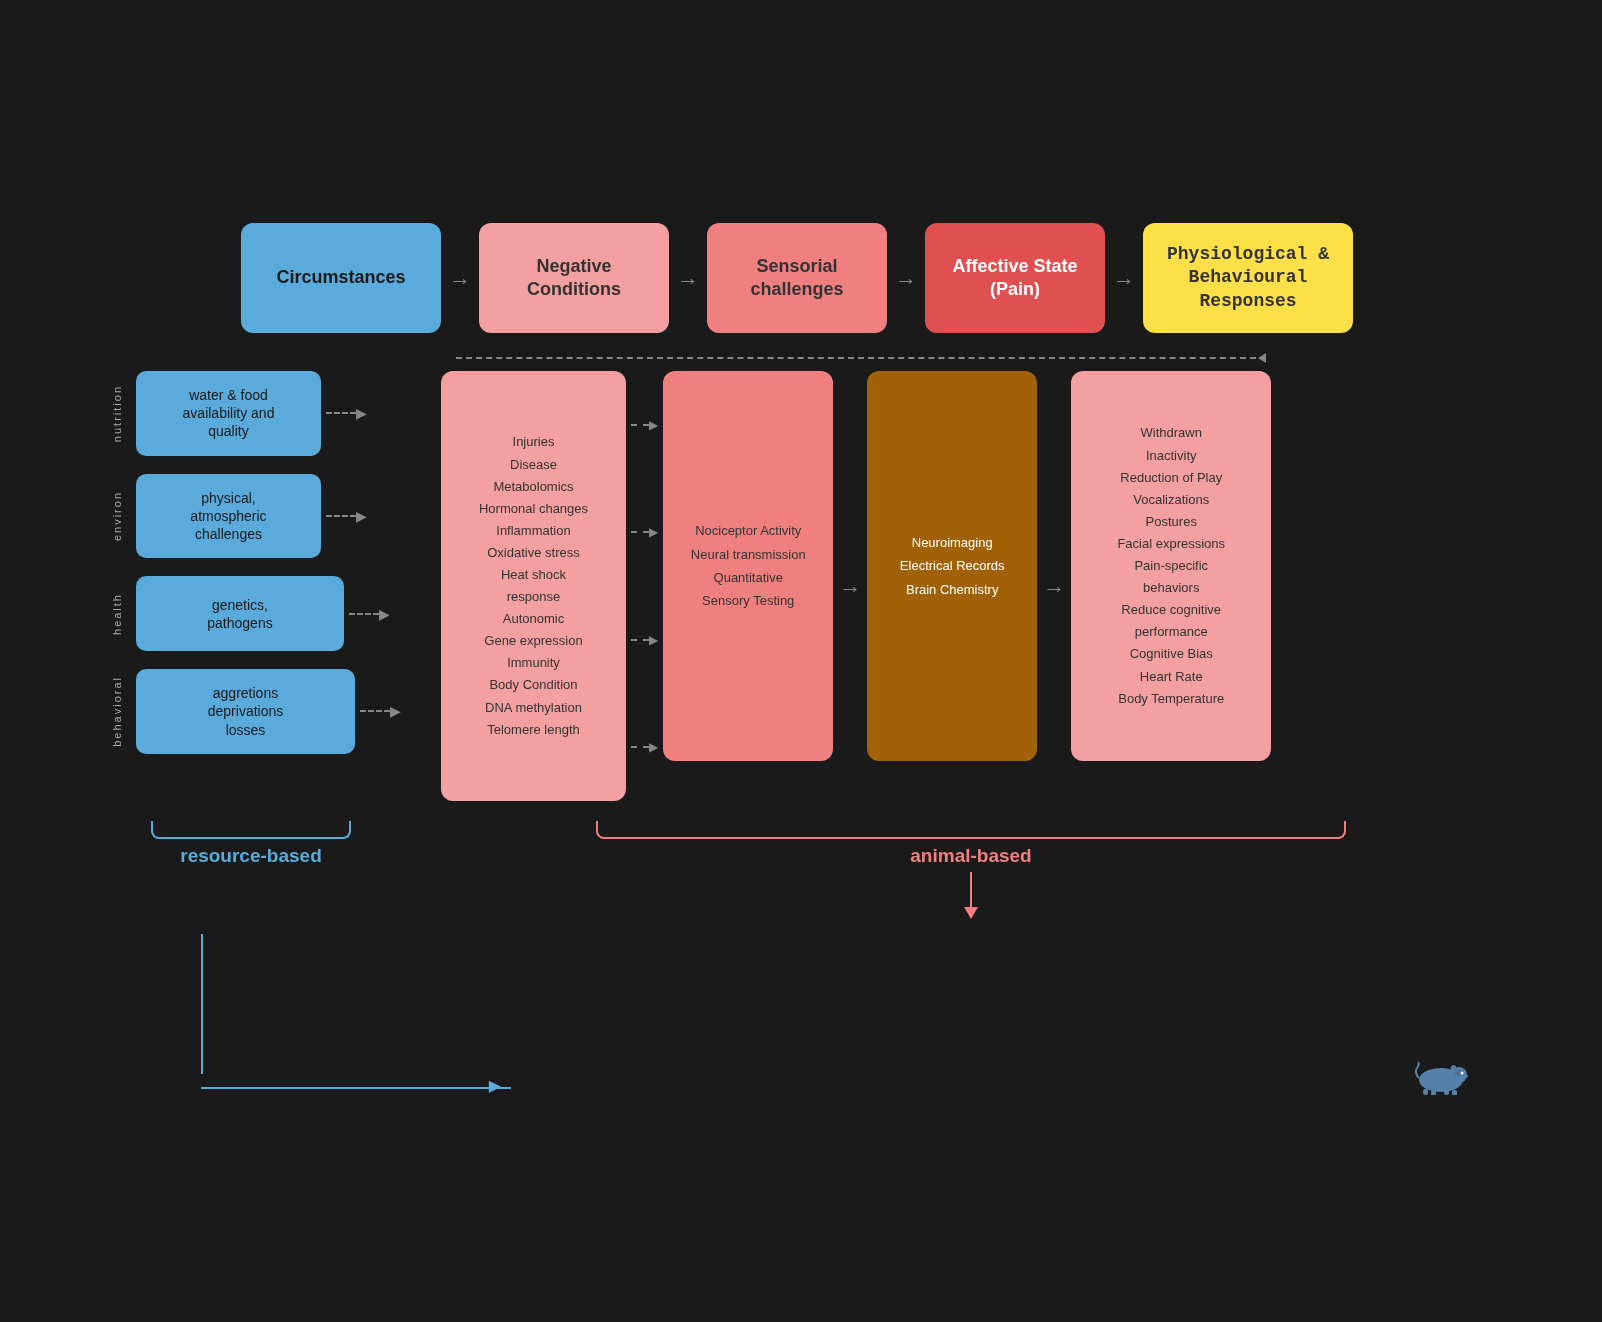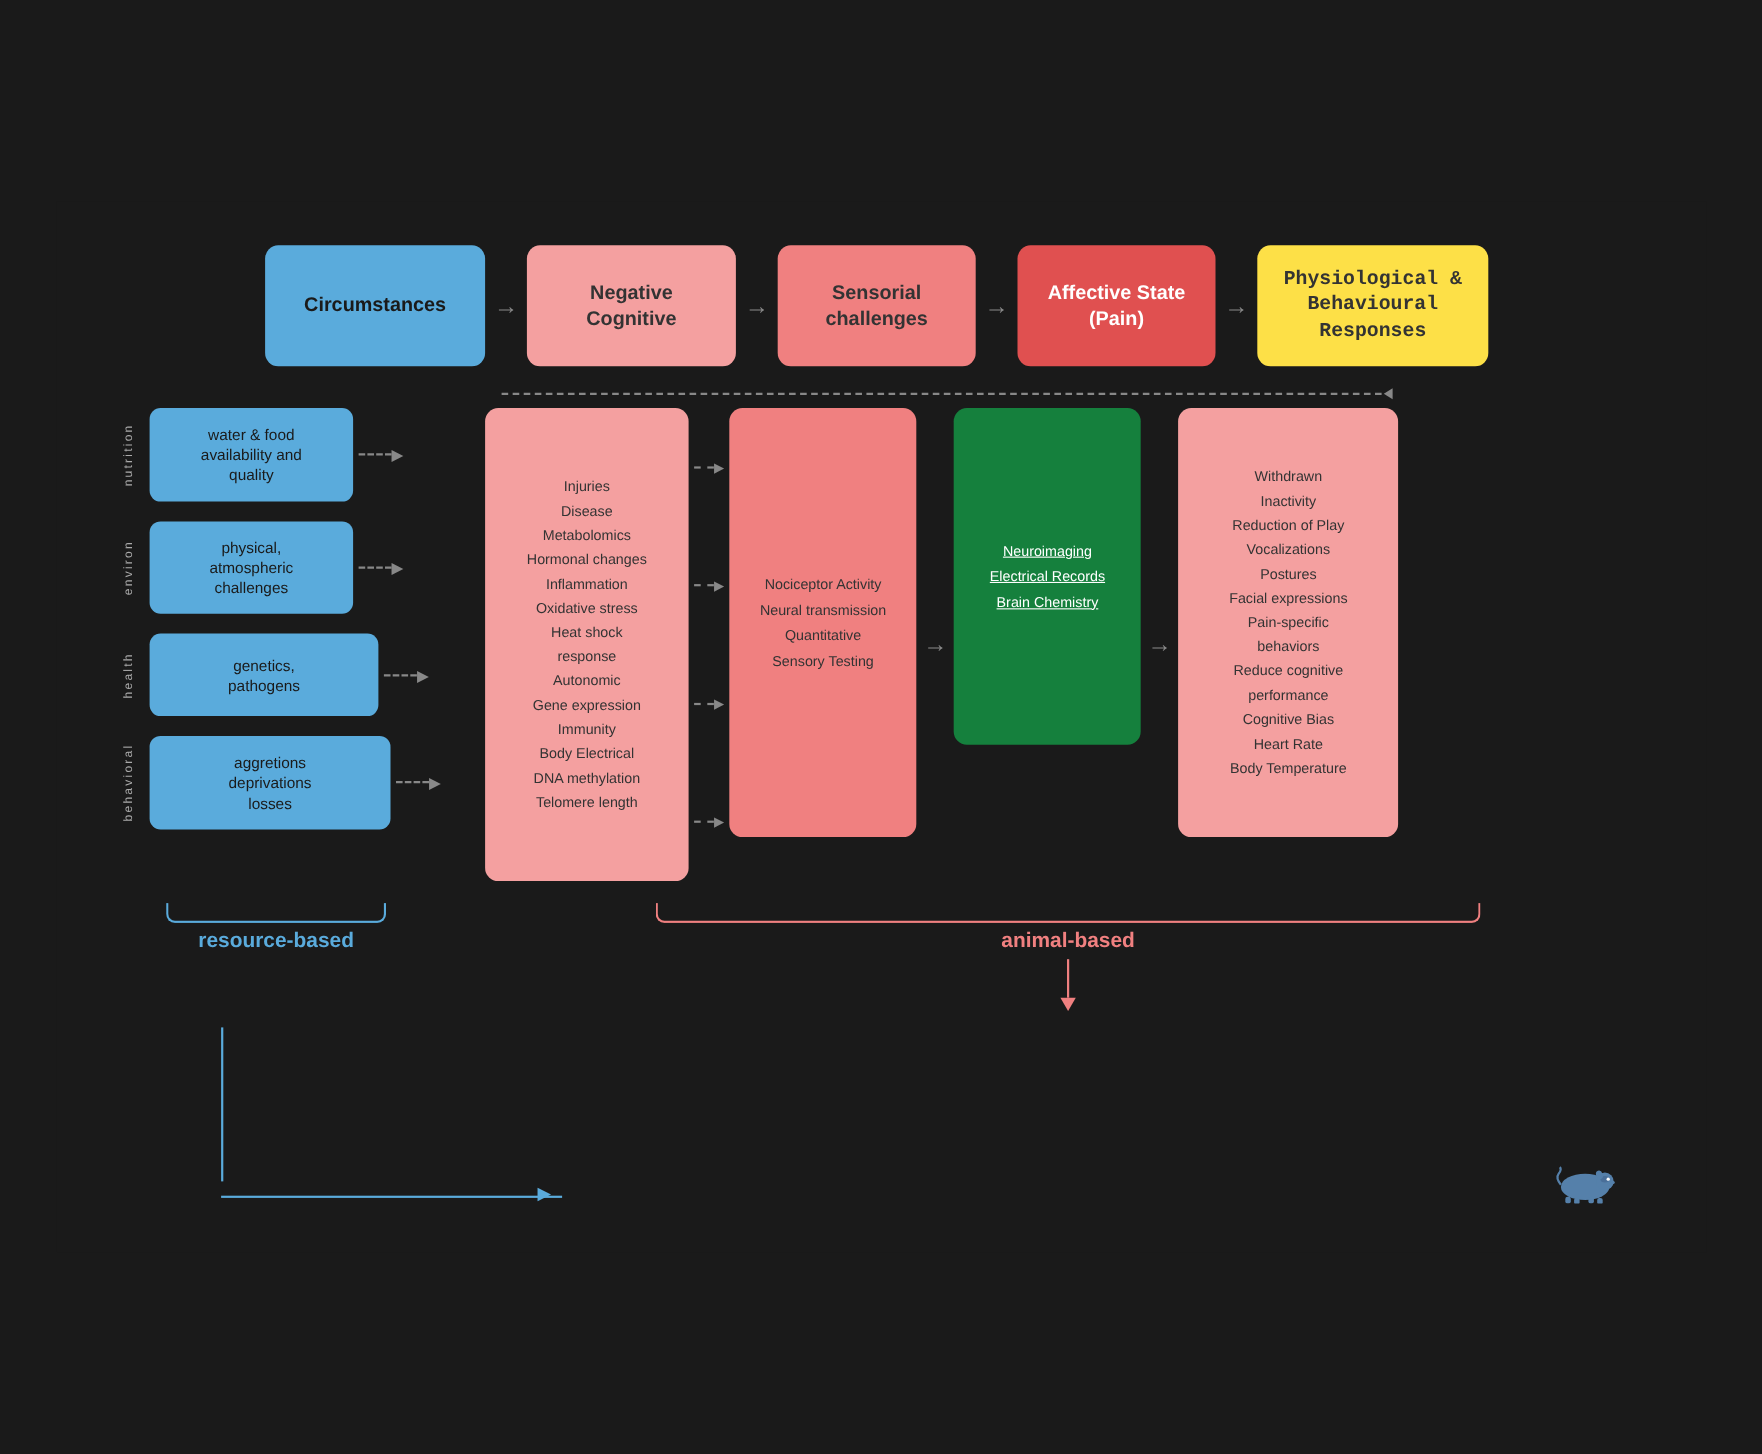--- a/index.html
+++ b/index.html
@@ -106,33 +106,32 @@
       font-size: 14px;
       line-height: 1.8;
       color: #333;
       min-width: 170px;
       height: 390px;
       display: flex;
       align-items: center;
       justify-content: center;
     }
     .affective-box {
-      background: #15803d;
+      background: #a16207;
       border-radius: 12px;
       padding: 20px 15px;
       text-align: center;
       font-size: 14px;
       line-height: 1.8;
       color: #fff;
       min-width: 170px;
-      height: 306px;
-      display: flex;
-      align-items: center;
-      justify-content: center;
-      text-decoration: underline;
+      height: 390px;
+      display: flex;
+      align-items: center;
+      justify-content: center;
     }
     .physio-box {
       background: #f4a0a0;
       border-radius: 12px;
       padding: 20px 15px;
       text-align: center;
       font-size: 14px;
       line-height: 1.7;
       color: #333;
       min-width: 200px;
@@ -166,21 +165,21 @@
   <div class="top-row">
 
     <div class="header-box box-blue">
       <span>Circumstances</span>
     </div>
 
     <div class="arrow-h">→</div>
 
     <div class="header-box box-pink-light" style="min-width:190px;">
       <span style="white-space:pre-line;">Negative
-Cognitive</span>
+Conditions</span>
     </div>
 
     <div class="arrow-h">→</div>
 
     <div class="header-box box-pink-medium" style="min-width:180px;">
       <span style="white-space:pre-line;">Sensorial
 challenges</span>
     </div>
 
     <div class="arrow-h">→</div>
@@ -265,21 +264,21 @@
 Disease
 Metabolomics
 Hormonal changes
 Inflammation
 Oxidative stress
 Heat shock
 response
 Autonomic
 Gene expression
 Immunity
-Body Electrical
+Body Condition
 DNA methylation
 Telomere length</span>
     </div>
 
     <div style="display:flex; flex-direction:column; justify-content:space-around; height:430px; margin:0 5px;">
       <div style="display:flex; align-items:center;">
         <div style="border-top:2px dashed #888; width:18px;"></div>
         <div style="color:#888; font-size:12px;">▶</div>
       </div>
       <div style="display:flex; align-items:center;">

